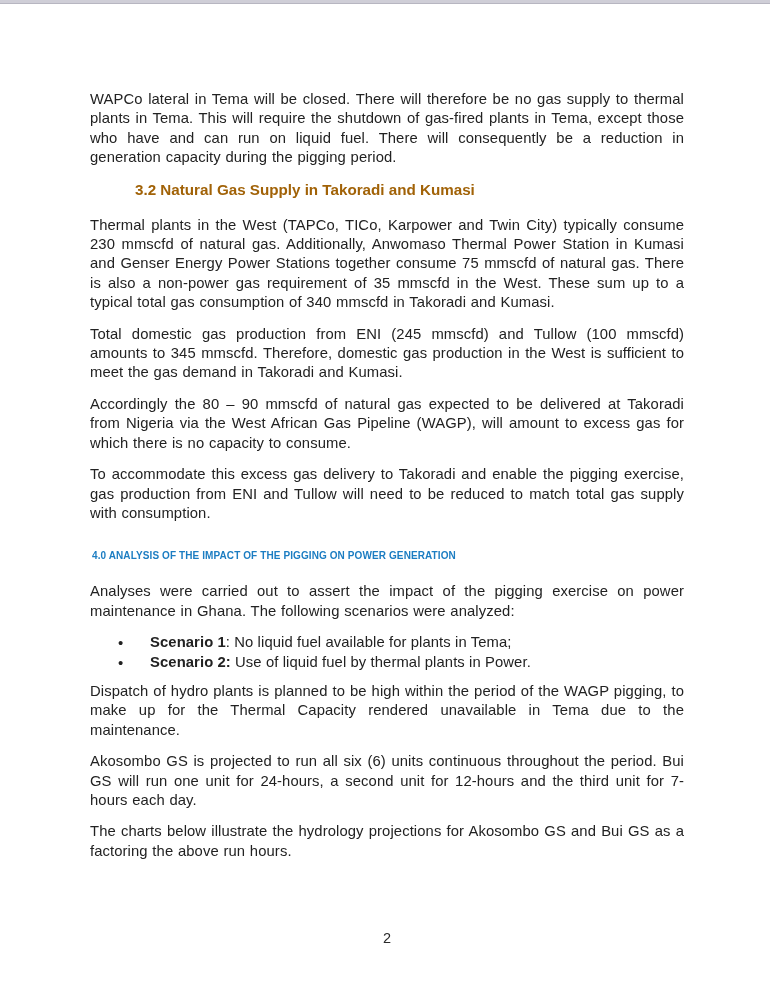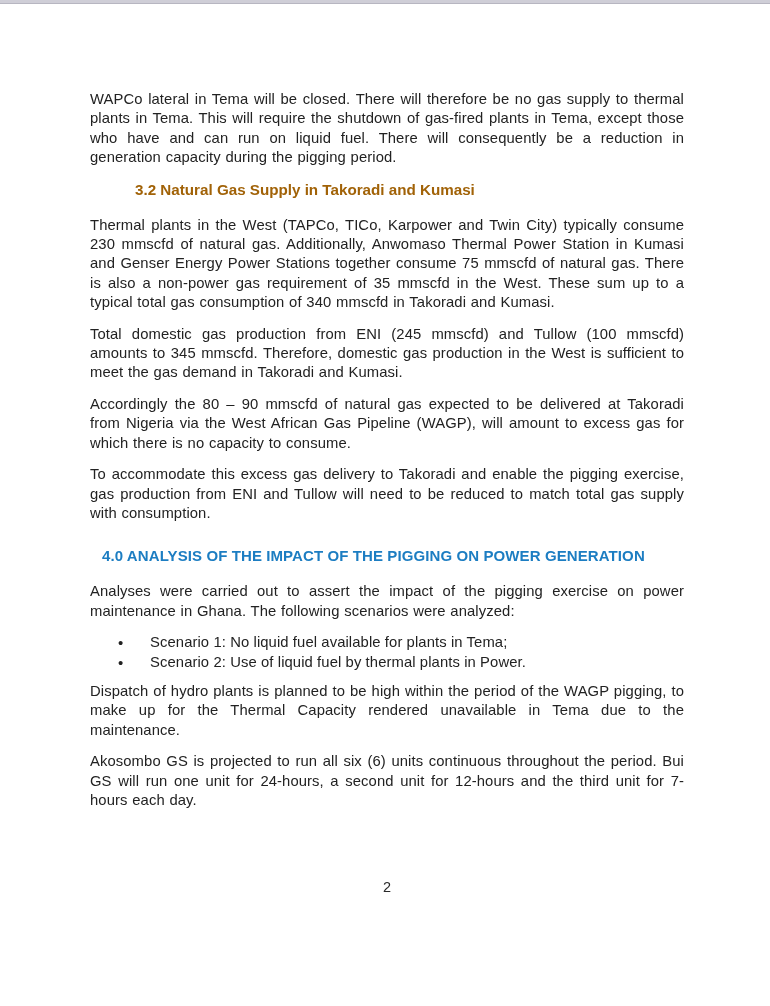--- a/index.html
+++ b/index.html
@@ -42,24 +42,24 @@
   }
   .h-sub {
     color: #a16207;
     font-size: 15.2px;
     font-weight: bold;
     line-height: 20px;
     margin: 3px 0 16px 45px;
   }
   .h-main {
     color: #1c7dc2;
-    font-size: 15px;
+    font-size: 10px;
     font-weight: bold;
     line-height: 21px;
-    margin: 18px 0 16px 12px;
+    margin: 18px 0 16px 2px;
     letter-spacing: 0.1px;
   }
   ul.scenarios {
     margin: 6px 0 10px 0;
     padding: 0 0 0 60px;
     list-style: none;
   }
   ul.scenarios li {
     position: relative;
     font-size: 14.8px;
@@ -67,21 +67,21 @@
     letter-spacing: 0.1px;
   }
   ul.scenarios li::before {
     content: "\2022";
     position: absolute;
     left: -32px;
     top: 0;
     font-size: 15px;
     color: #222222;
   }
-  .bold { font-weight: normal; }
+  .bold { font-weight: bold; }
   .page-number {
     margin-top: 68px;
     text-align: center;
     font-size: 14.5px;
     line-height: 19px;
     color: #2a2a2a;
   }
 </style>
 </head>
 <body>
@@ -114,17 +114,18 @@
       </li>
       <li>
         <span class="bold">Scenario 2:</span><span> Use of liquid fuel by thermal plants in Power.</span>
       </li>
     </ul>
 
     <p class="para">Dispatch of hydro plants is planned to be high within the period of the WAGP pigging, to make up for the Thermal Capacity rendered unavailable in Tema due to the maintenance.</p>
 
     <p class="para">Akosombo GS is projected to run all six (6) units continuous throughout the period. Bui GS will run one unit for 24-hours, a second unit for 12-hours and the third unit for 7-hours each day.</p>
 
+    <p class="para" style="margin-bottom: 0;">The charts below illustrate the hydrology projections for Akosombo GS and Bui GS as a factoring the above run hours.</p>
 
     <div class="page-number">2</div>
 
   </div>
 </div>
 
 </body></html>

